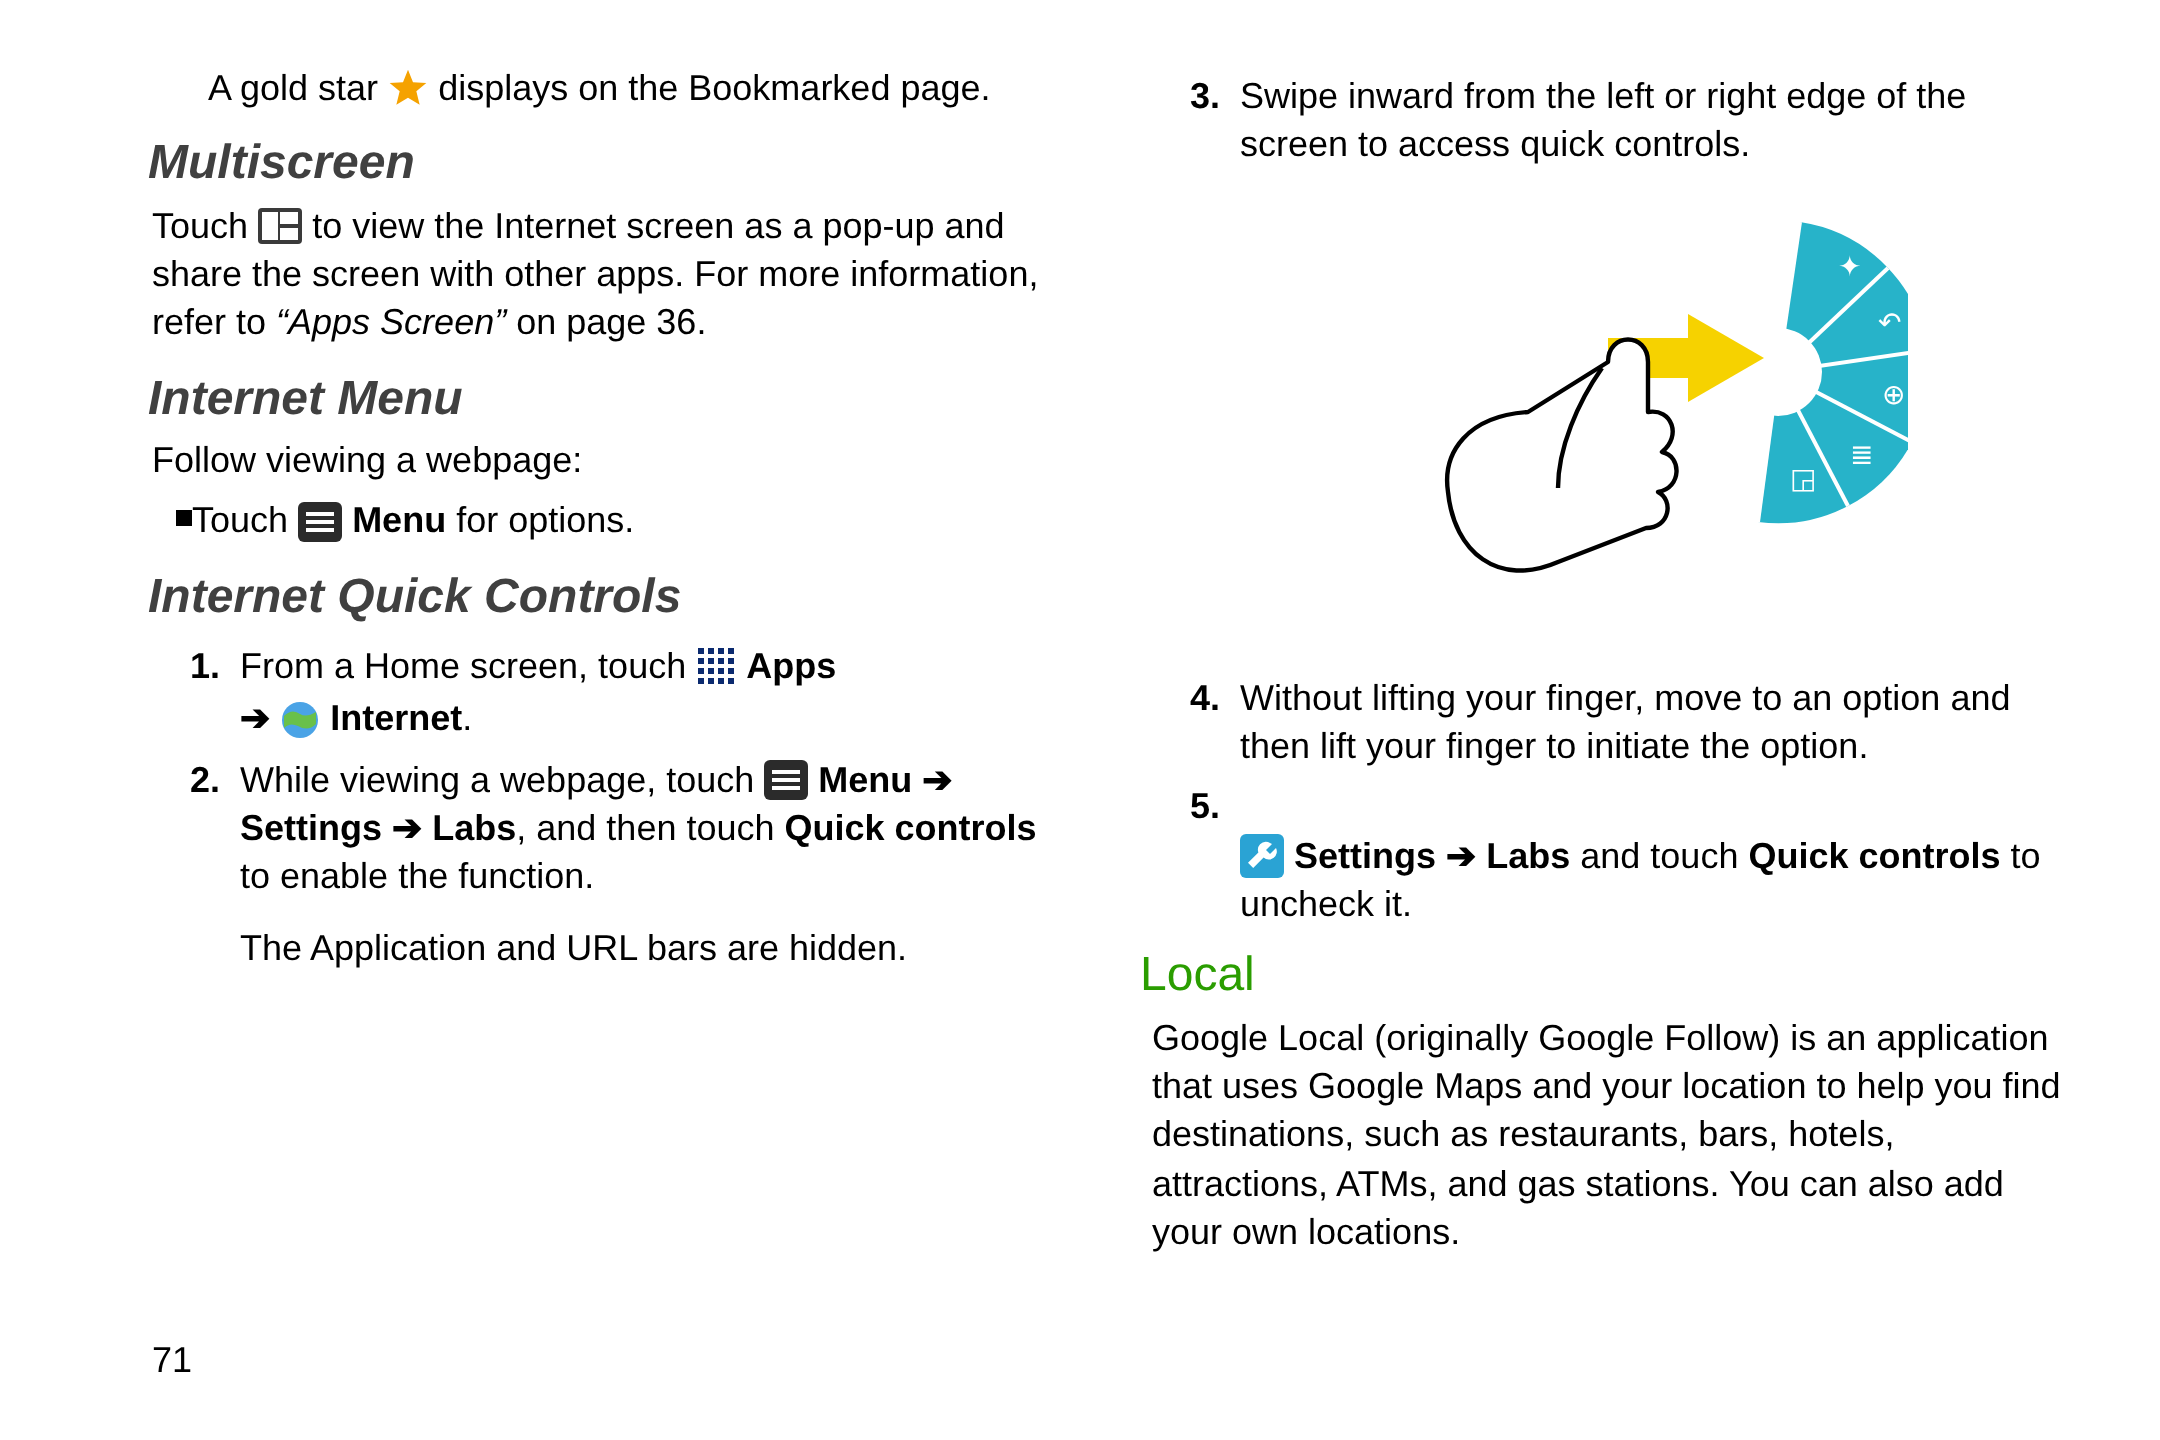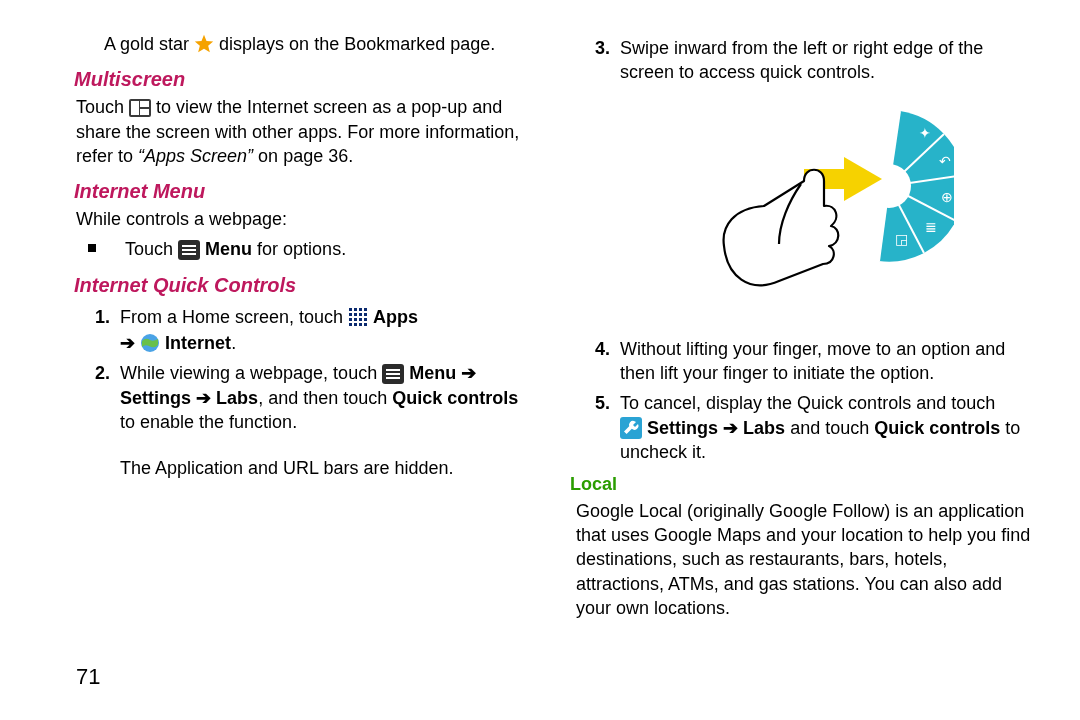--- a/index.html
+++ b/index.html
@@ -1,34 +1,34 @@
 <!DOCTYPE html>
 <html><head>
 <meta charset="utf-8">
 <style>
   html,body{margin:0;padding:0;width:1080px;height:720px;background:#fff;font-family:Arial,Helvetica,sans-serif;color:#000;font-size:18px;line-height:1.35}
   .page{display:flex;padding:30px 48px 10px 48px;gap:36px;box-sizing:border-box;width:100%;height:100%}
   .col{flex:1;min-width:0}
   .col.left{padding-left:28px}
   .col.right{padding-left:8px}
-  .h-blue{color:#be185d;font-style:italic;font-weight:700;font-size:20px;margin:10px 0 2px -2px}
-  .h-green{color:#2a9d00;font-weight:700;font-size:18px;margin:8px 0 0 -6px}
+  .h-blue{color:#404040;font-style:italic;font-weight:700;font-size:24px;margin:10px 0 2px -2px}
+  .h-green{color:#2a9d00;font-weight:400;font-size:24px;margin:8px 0 0 -6px}
   .para{margin:2px 0 6px 0}
   .ital{font-style:italic}
   .bold{font-weight:700}
   .indent-sm{margin-left:28px}
-  .bullet-row{display:flex;gap:29px;margin:6px 0 6px 12px}
+  .bullet-row{display:flex;gap:0;margin:6px 0 6px 12px}
   .bullet-sq{width:8px;height:8px;background:#000;margin-top:7px;flex:0 0 8px}
   .ol-row{display:flex;gap:10px;margin:6px 0 6px 12px}
   .ol-num{font-weight:700;min-width:22px;text-align:right}
   .ol-body{flex:1}
   .sub{margin-top:2px}
   .icon{display:inline-block;vertical-align:middle;position:relative;top:-1px}
   .icon svg{display:block}
-  .pgnum{position:absolute;bottom:28px;left:76px;font-size:22px}
+  .pgnum{position:absolute;bottom:28px;left:76px;font-size:18px}
   .fig{text-align:center;margin:4px 0 10px 0}
   .arr{font-weight:700}
 </style>
 </head>
 <body>
 
 <div class="page">
 
   <div class="col left">
     <p class="para indent-sm">
@@ -51,21 +51,21 @@
             <rect x="11" y="2" width="9" height="6" fill="#fff"></rect>
             <rect x="11" y="10" width="9" height="6" fill="#fff"></rect>
           </svg>
       </span>
       <span> to view the Internet screen as a pop-up and share the screen with other apps. For more information, refer to </span>
       <span class="ital">“Apps Screen”</span>
       <span> on page 36.</span>
     </p>
 
     <div class="h-blue">Internet Menu</div>
-    <p class="para">While controls a webpage:</p>
+    <p class="para">Follow viewing a webpage:</p>
 
     <div class="bullet-row">
       <div class="bullet-sq"></div>
       <div>
         <span>Touch </span>
         <span class="icon">
           <svg width="22" height="20" viewBox="0 0 22 20">
               <rect x="0" y="0" width="22" height="20" rx="3" fill="#2b2b2b"></rect>
               <rect x="4" y="5" width="14" height="2" fill="#fff"></rect>
               <rect x="4" y="9" width="14" height="2" fill="#fff"></rect>
@@ -128,21 +128,21 @@
         <span class="icon">
           <svg width="22" height="20" viewBox="0 0 22 20">
               <rect x="0" y="0" width="22" height="20" rx="3" fill="#2b2b2b"></rect>
               <rect x="4" y="5" width="14" height="2" fill="#fff"></rect>
               <rect x="4" y="9" width="14" height="2" fill="#fff"></rect>
               <rect x="4" y="13" width="14" height="2" fill="#fff"></rect>
             </svg>
         </span>
         <span class="bold"> Menu ➔ Settings</span>
         <span class="bold"> <span>➔ Labs</span></span><span>, and then touch </span><span class="bold">Quick controls</span><span> to enable the function.</span>
-        <div class="sub" style="margin-top:22px">The Application and URL bars are hidden.</div>
+        <div class="sub" style="margin-top:12px">The Application and URL bars are hidden.</div>
       </div>
     </div>
   </div>
 
   <div class="col right">
     <div class="ol-row">
       <div class="ol-num">3.</div>
       <div class="ol-body">Swipe inward from the left or right edge of the screen to access quick controls.</div>
     </div>
 
@@ -187,21 +187,21 @@
     </div>
 
     <div class="ol-row">
       <div class="ol-num">4.</div>
       <div class="ol-body">Without lifting your finger, move to an option and then lift your finger to initiate the option.</div>
     </div>
 
     <div class="ol-row">
       <div class="ol-num">5.</div>
       <div class="ol-body">
-        <span>To cancel, display the Quick controls and touch </span><br>
+        <br>
         <span class="icon">
           <svg width="22" height="22" viewBox="0 0 22 22">
               <rect width="22" height="22" rx="3" fill="#2aa3d4"></rect>
               <path d="M14 4a4 4 0 0 0-4.8 5.2L4 14.4l2.6 2.6 5.2-5.2A4 4 0 0 0 18 7l-3 3-2-2 3-3z" fill="#fff"></path>
             </svg>
         </span>
         <span class="bold"> Settings ➔ Labs</span>
         <span> and touch </span>
         <span class="bold">Quick controls</span>
         <span> to uncheck it.</span>

